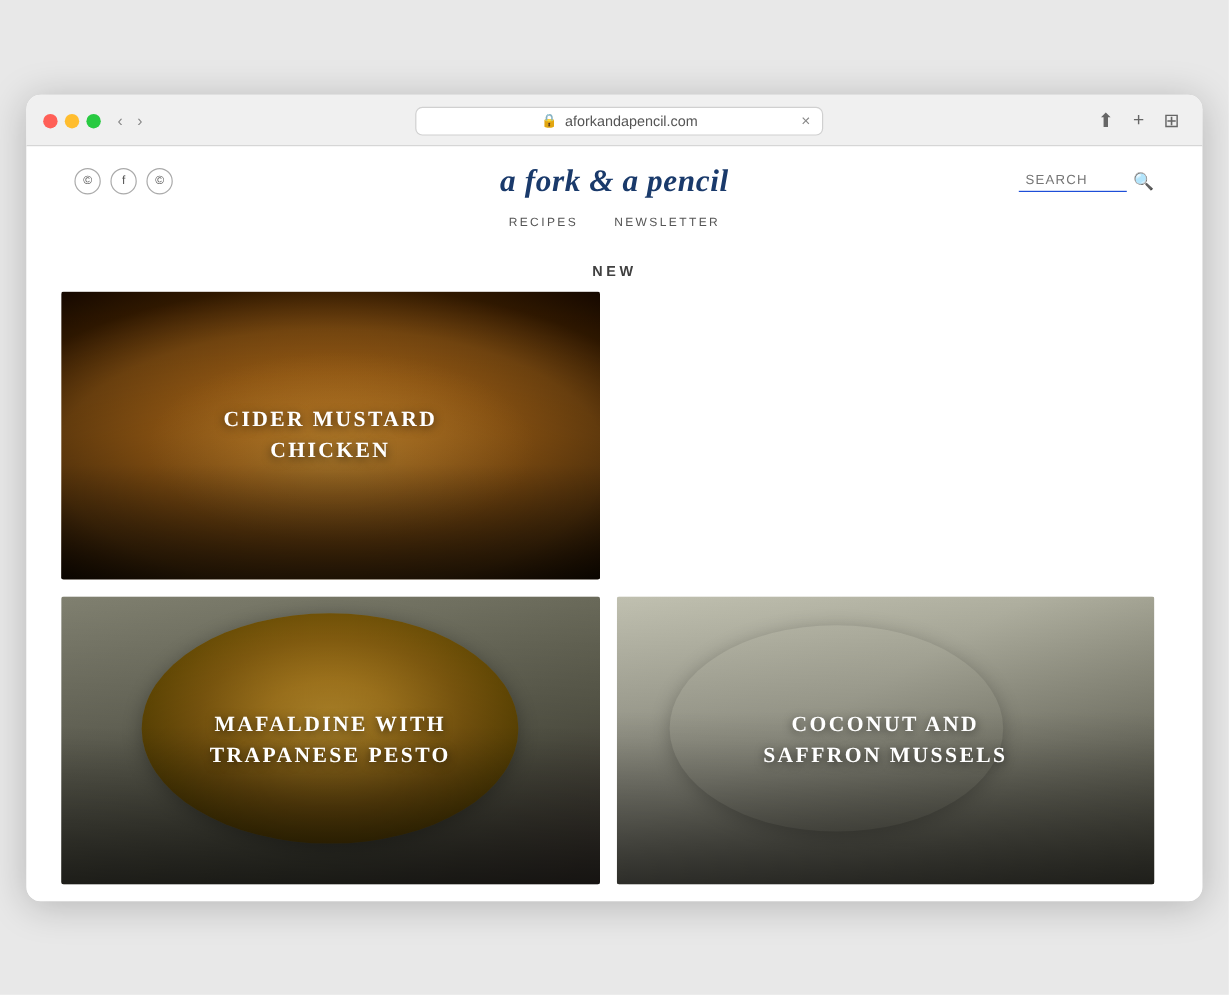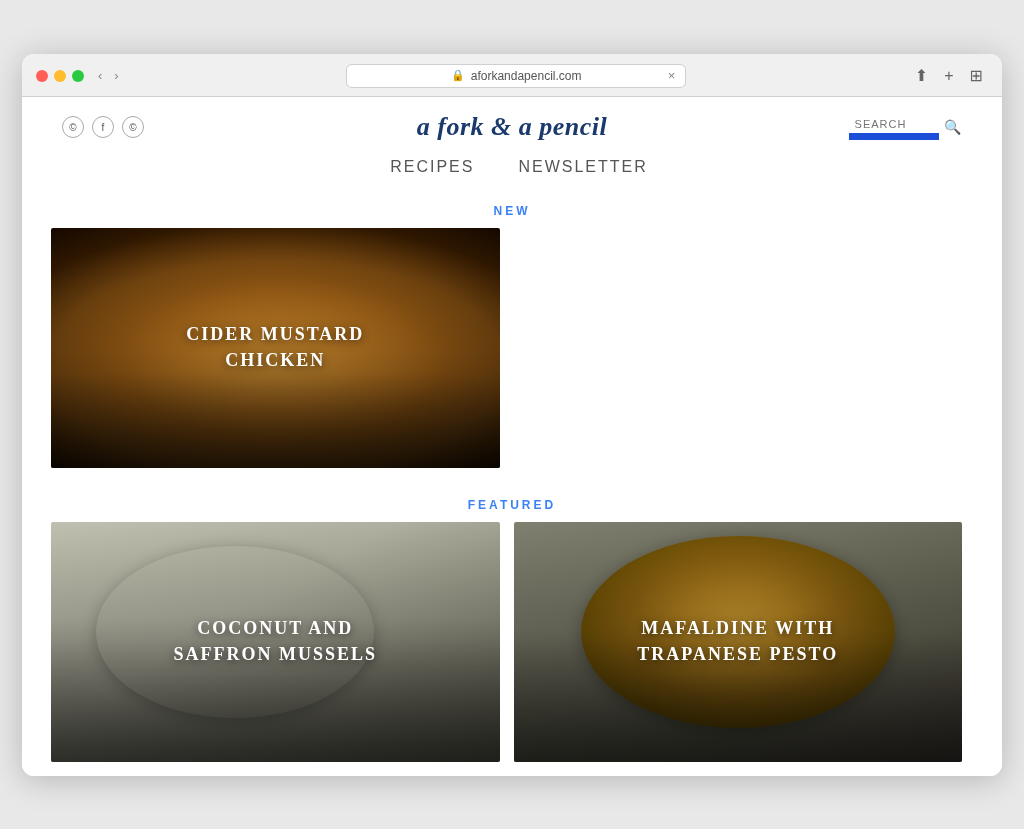--- a/index.html
+++ b/index.html
@@ -155,21 +155,21 @@
     }
 
     .search-area {
       display: flex;
       align-items: center;
       gap: 6px;
     }
 
     .search-input {
       border: none;
-      border-bottom: 7px solid #1d4ed8;
+      border-bottom: 1px solid #1d4ed8;
       padding: 3px 6px;
       font-size: 11px;
       color: #888;
       outline: none;
       width: 90px;
       letter-spacing: 1px;
       text-transform: uppercase;
       background: transparent;
     }
 
@@ -184,37 +184,36 @@
     
     .site-nav {
       display: flex;
       justify-content: center;
       gap: 30px;
       padding: 8px 0 12px 0;
       border-bottom: none;
     }
 
     .nav-link {
-      font-size: 16px;
+      font-size: 10px;
       letter-spacing: 2px;
       text-transform: uppercase;
       color: #555;
       text-decoration: none;
       font-weight: 500;
       cursor: pointer;
-      margin-left: 14px;
     }
 
     
     .section-label {
       text-align: center;
       font-size: 12px;
       letter-spacing: 3px;
       text-transform: uppercase;
-      color: #3b82f6;
+      color: #404040;
       padding: 16px 0 10px 0;
       font-weight: 600;
     }
 
     
     .recipe-grid {
       display: grid;
       grid-template-columns: 1fr 1fr;
       gap: 14px;
       padding: 0 40px 14px 29px;
@@ -408,33 +407,32 @@
 
       <div class="recipe-card">
         <div class="food-img chicken-img"></div>
         <div class="recipe-overlay">
           <div class="recipe-title">CIDER MUSTARD<br>CHICKEN</div>
         </div>
       </div>
 
     </div>
 
-    <div class="section-label">FEATURED</div>
 
     <div class="recipe-grid">
+
+      <div class="recipe-card">
+        <div class="food-img pasta-img"></div>
+        <div class="recipe-overlay">
+          <div class="recipe-title">MAFALDINE WITH<br>TRAPANESE PESTO</div>
+        </div>
+      </div>
 
       <div class="recipe-card">
         <div class="food-img mussels-img"></div>
         <div class="recipe-overlay">
           <div class="recipe-title">COCONUT AND<br>SAFFRON MUSSELS</div>
         </div>
       </div>
-
-      <div class="recipe-card">
-        <div class="food-img pasta-img"></div>
-        <div class="recipe-overlay">
-          <div class="recipe-title">MAFALDINE WITH<br>TRAPANESE PESTO</div>
-        </div>
-      </div>
     </div>
 
   </div>
 </div>
 
 </body></html>

